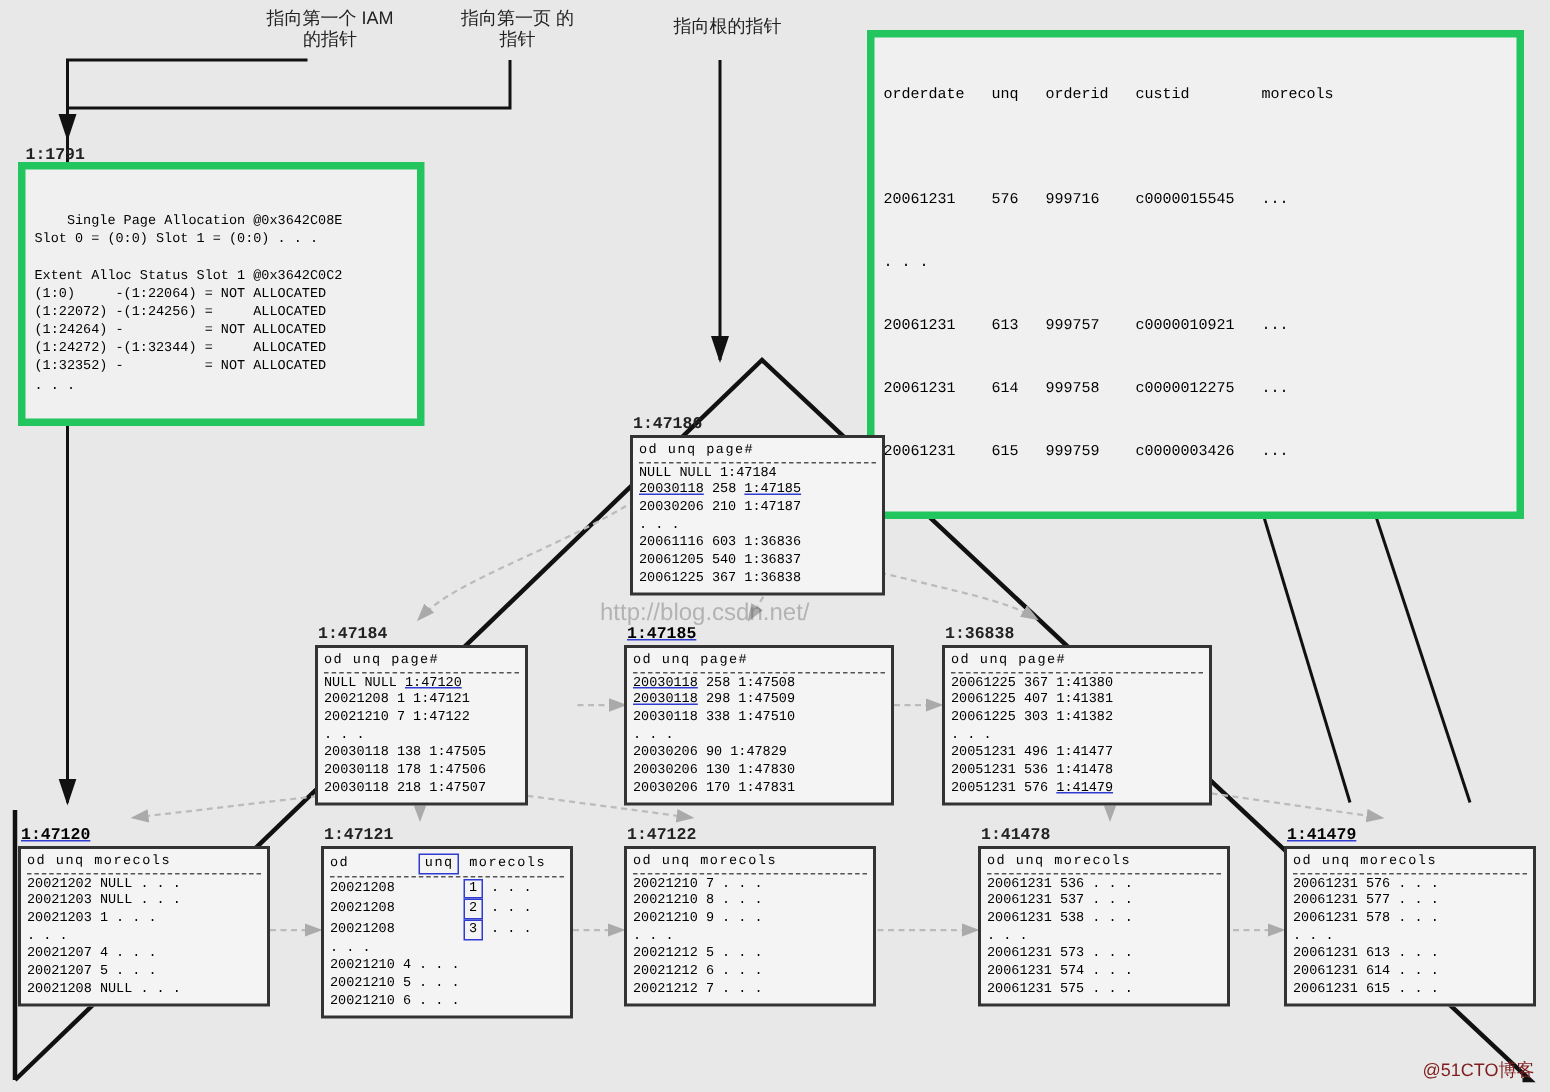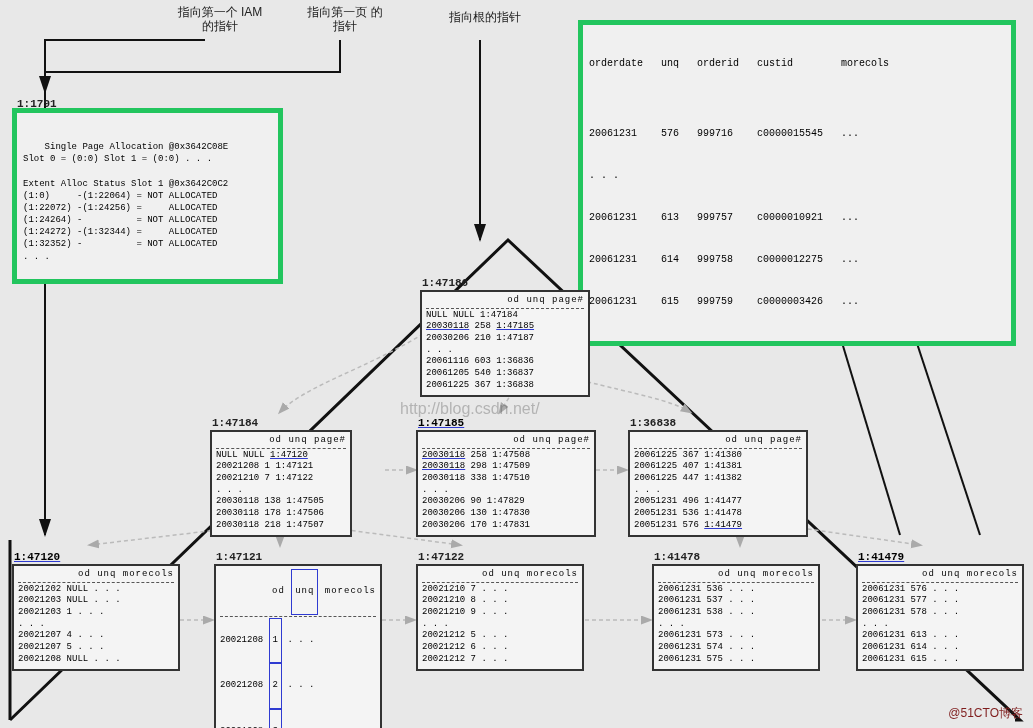--- a/index.html
+++ b/index.html
@@ -2,24 +2,24 @@
 <html><head>
 <meta charset="utf-8">
 <style>
   html, body { margin:0; padding:0; font-family: "Courier New", monospace; font-size:10px; background:#e8e8e8; color:#000; }
   .canvas { position:relative; width:1033px; height:728px; background:#e8e8e8; overflow:hidden; }
   .lbl { position:absolute; font-family:"Microsoft YaHei","SimSun",sans-serif; font-size:12px; color:#222; text-align:center; line-height:1.2; }
   .box { position:absolute; background:#f0f0f0; border:5px solid #22c55e; padding:4px 6px; box-sizing:border-box; white-space:pre; }
   .iam { font-size:9px; line-height:1.35; }
   .pageid { position:absolute; font-size:11px; font-weight:bold; color:#222; left:0; top:-16px; }
   .page { position:absolute; background:#f4f4f4; border:2px solid #333; box-sizing:border-box; font-size:9px; padding:3px 4px; line-height:1.3; }
-  .page .hdr { letter-spacing:1px;text-align:right; }
+  .page .hdr { letter-spacing:1px; }
   .page .rule { border-top:1px dashed #555; margin:1px 0; }
   .ul-blue { text-decoration:underline; text-decoration-color:#2f3bd1; color:#000; }
-  .blue-box { border:1.5px solid #2f3bd1; display:inline-block; padding:16px 3px; }
+  .blue-box { border:1.5px solid #2f3bd1; display:inline-block; padding:0 3px;margin-left:40px; }
   .watermark { position:absolute; color:rgba(80,80,80,.35); font-family:sans-serif; font-size:16px; left:400px; top:400px; }
   .credit { position:absolute; right:10px; bottom:6px; font-family:sans-serif; font-size:12px; color:#7f1d1d; }
   svg.lines { position:absolute; left:0; top:0; width:1033px; height:728px; pointer-events:none; }
 </style>
 </head>
 <body>
 
 <div class="canvas">
 
   <svg class="lines">
@@ -129,21 +129,21 @@
     <div>20030206   130  1:47830</div>
     <div>20030206   170  1:47831</div>
   </div>
 
   <div class="page" style="left:628px; top:430px; width:180px;">
     <div class="pageid">1:36838</div>
     <div class="hdr">od        unq   page#</div>
     <div class="rule"></div>
     <div>20061225   367  1:41380</div>
     <div>20061225   407  1:41381</div>
-    <div>20061225   447  1:41382</div>
+    <div>20061225   303  1:41382</div>
     <div>. . .</div>
     <div>20051231   496  1:41477</div>
     <div>20051231   536  1:41478</div>
     <div><span>20051231   576  </span><span class="ul-blue">1:41479</span></div>
   </div>
 
   <div class="page" style="left:12px; top:564px; width:168px;">
     <div class="pageid"><span class="ul-blue">1:47120</span></div>
     <div class="hdr">od        unq  morecols</div>
     <div class="rule"></div>

